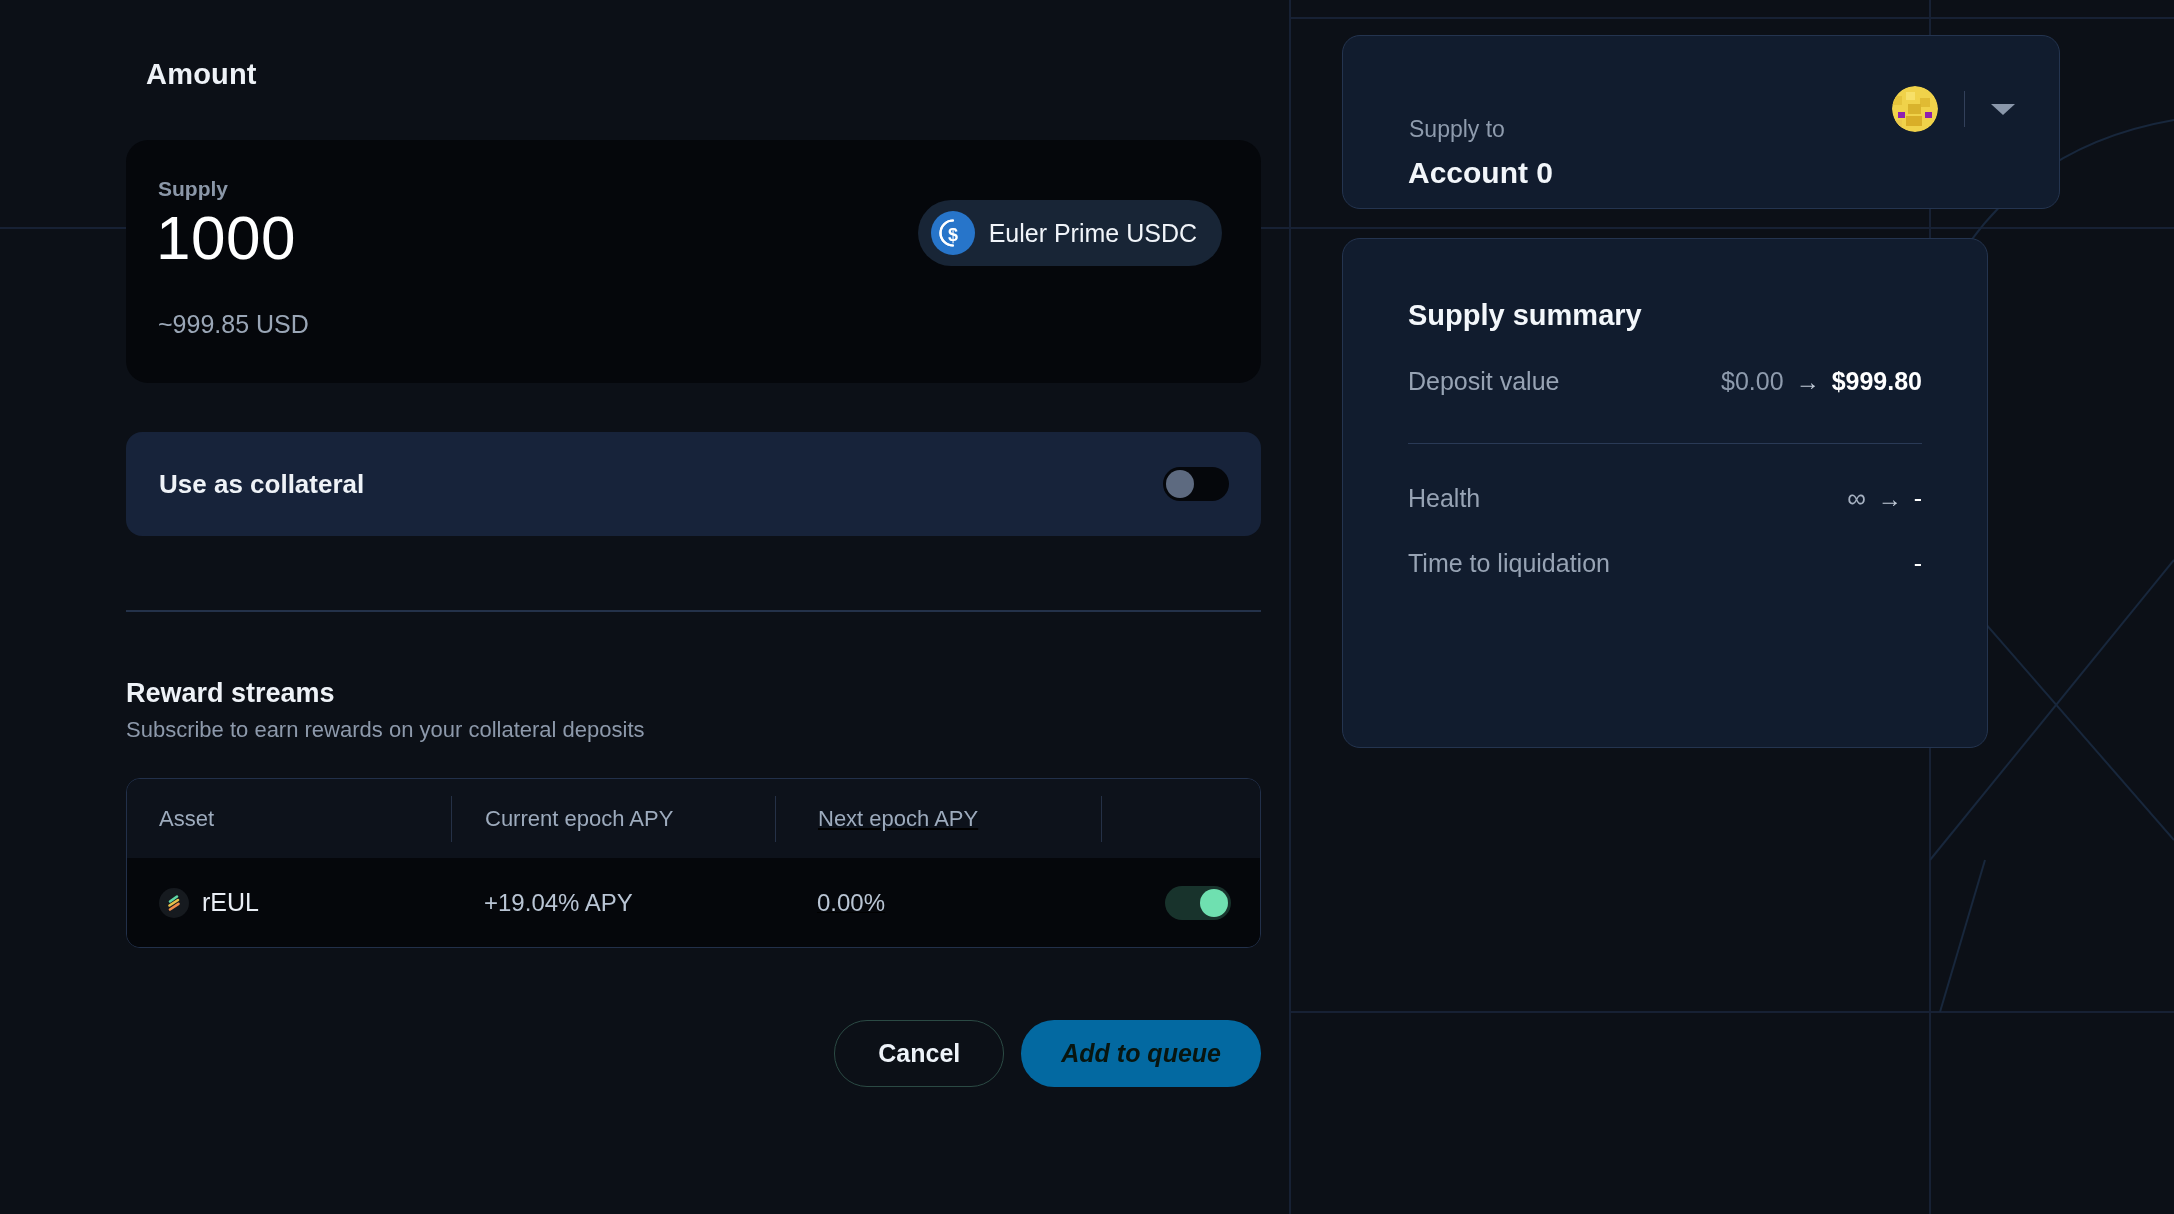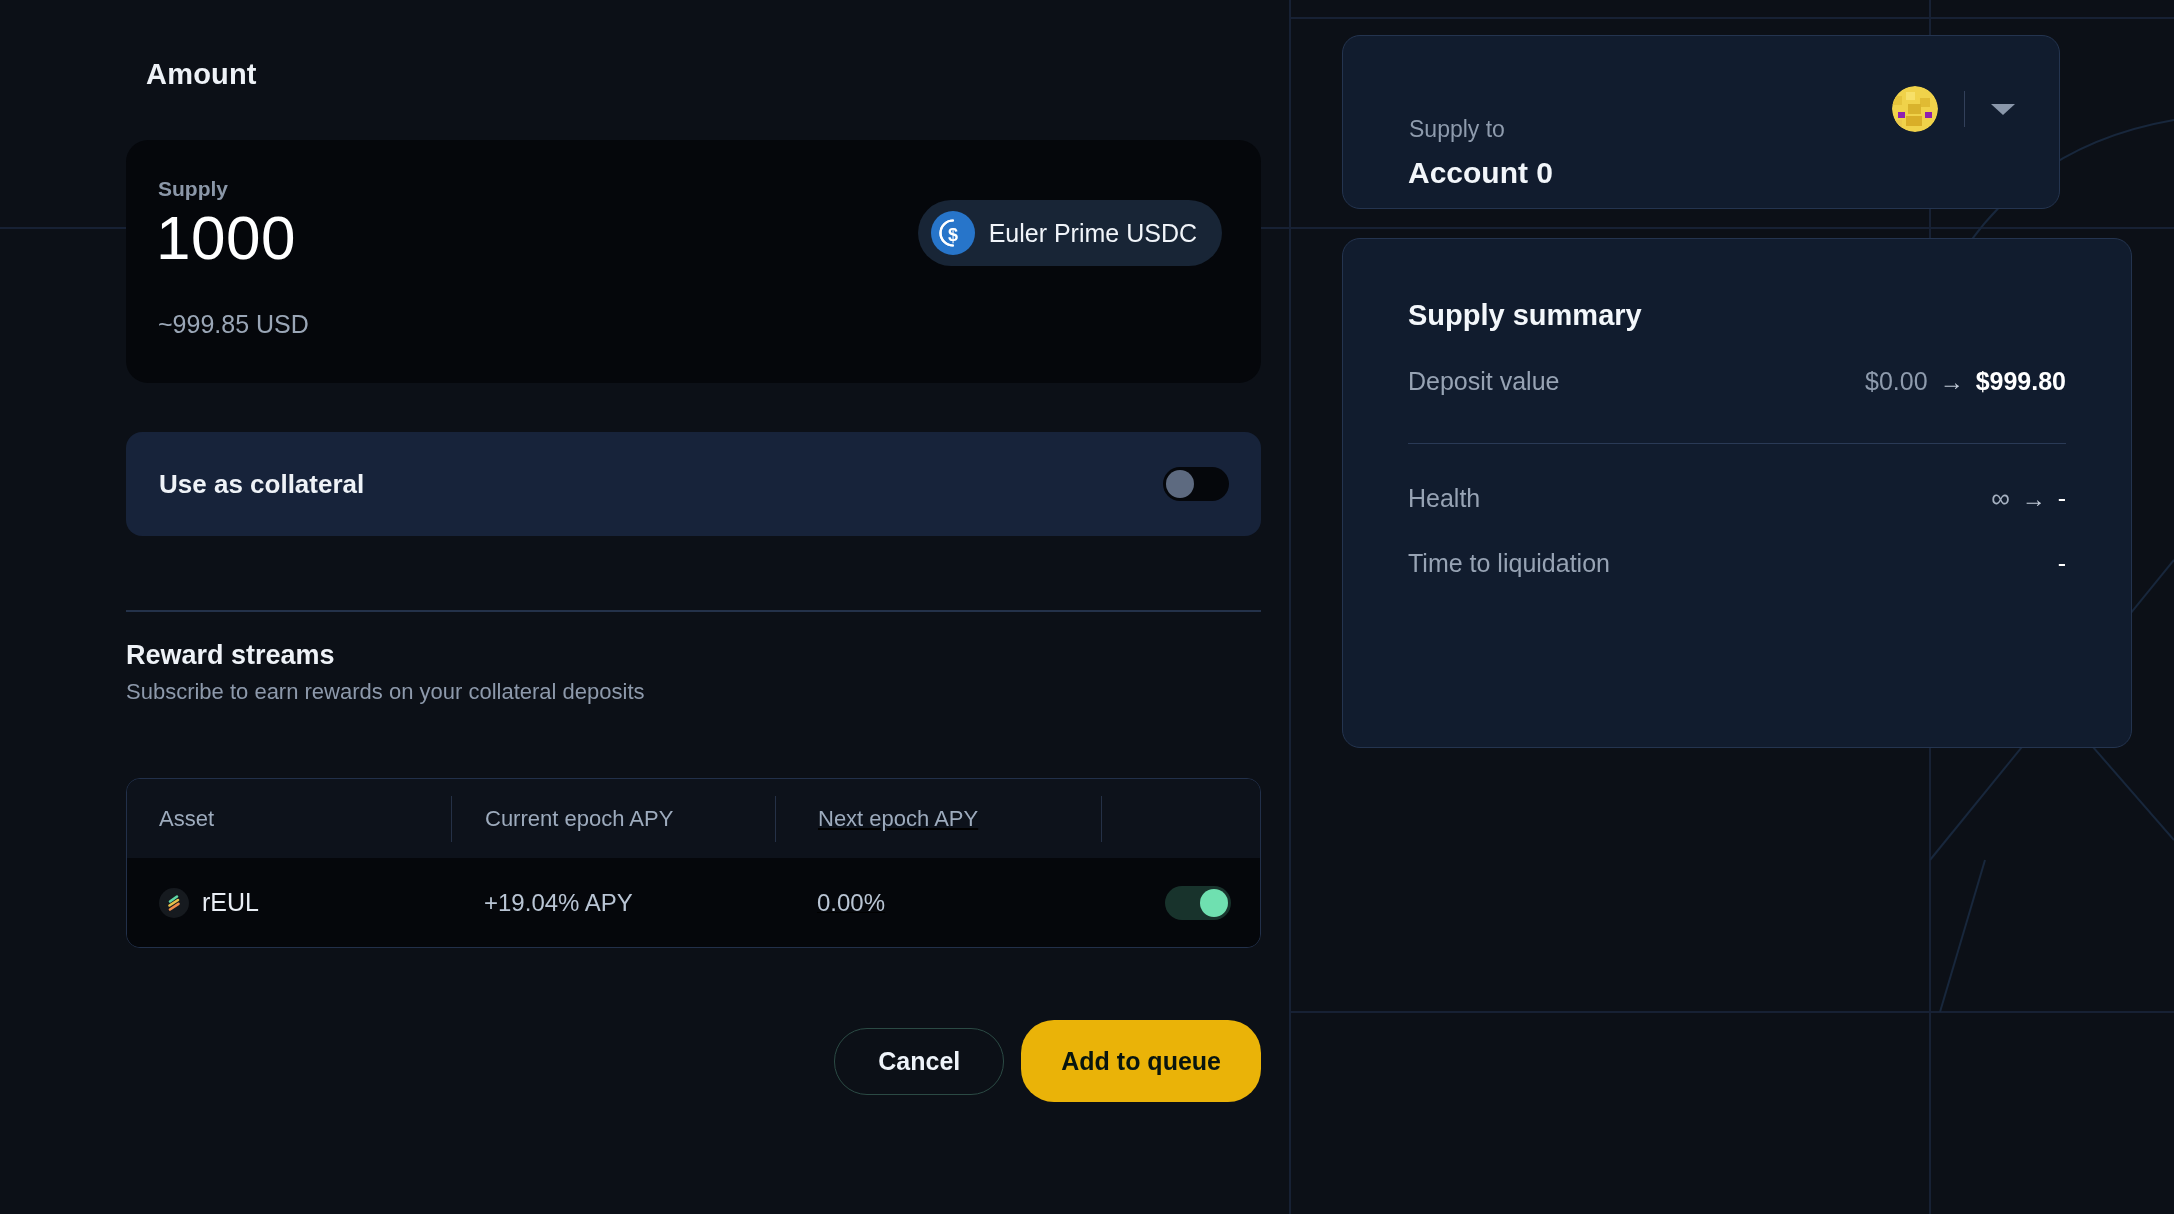--- a/index.html
+++ b/index.html
@@ -107,21 +107,21 @@
     width: 28px; height: 28px; border-radius: 50%;
     background: #6fe0b0;
   }
 
   .divider {
     position: absolute; left: 126px; top: 610px;
     width: 1135px; height: 2px; background: #24324a;
   }
 
   
-  .rewards-head { position: absolute; left: 126px; top: 640px; width: 900px; }
+  .rewards-head { position: absolute; left: 126px; top: 678px; width: 900px; }
   .rewards-title { font-size: 27px; font-weight: bold; color: #eef2f7; }
   .rewards-sub { font-size: 22px; color: #8d99ab; margin-top: 8px; }
 
   .rewards-table {
     position: absolute; left: 126px; top: 778px;
     width: 1135px; height: 170px;
     border: 1px solid #22304a;
     border-radius: 14px;
     overflow: hidden;
     background: #0d121b;
@@ -163,24 +163,25 @@
     cursor: pointer;
     font-family: "Liberation Sans", sans-serif;
   }
   .btn-cancel {
     height: 67px; padding: 0 43px;
     background: transparent;
     border: 1px solid #2b4a44;
     color: #eef3f9;
   }
   .btn-primary {
-    height: 82px; padding: 0 40px;
-    background: #eab308;
+    height: 67px; padding: 0 40px;
+    background: #0369a1;
     border: none;
     color: #08150f;
+    font-style: italic;
   }
 
   
   .account-card {
     position: absolute; left: 1342px; top: 35px;
     width: 718px; height: 174px;
     background: #111c2e;
     border: 1px solid #24344f;
     border-radius: 18px;
   }
@@ -200,21 +201,21 @@
   .vsep { width: 1px; height: 36px; background: #32405a; }
   .caret { width: 0; height: 0;
     border-left: 12px solid transparent;
     border-right: 12px solid transparent;
     border-top: 11px solid #8a97aa;
     cursor: pointer;
   }
 
   .summary-card {
     position: absolute; left: 1342px; top: 238px;
-    width: 790px; height: 510px;
+    width: 646px; height: 510px;
     background: #111c2e;
     border: 1px solid #24344f;
     border-radius: 18px;
     padding: 0 65px;
   }
   .summary-title {
     margin-top: 60px;
     font-size: 29px; font-weight: bold; color: #f3f7fb;
   }
   .srow {

